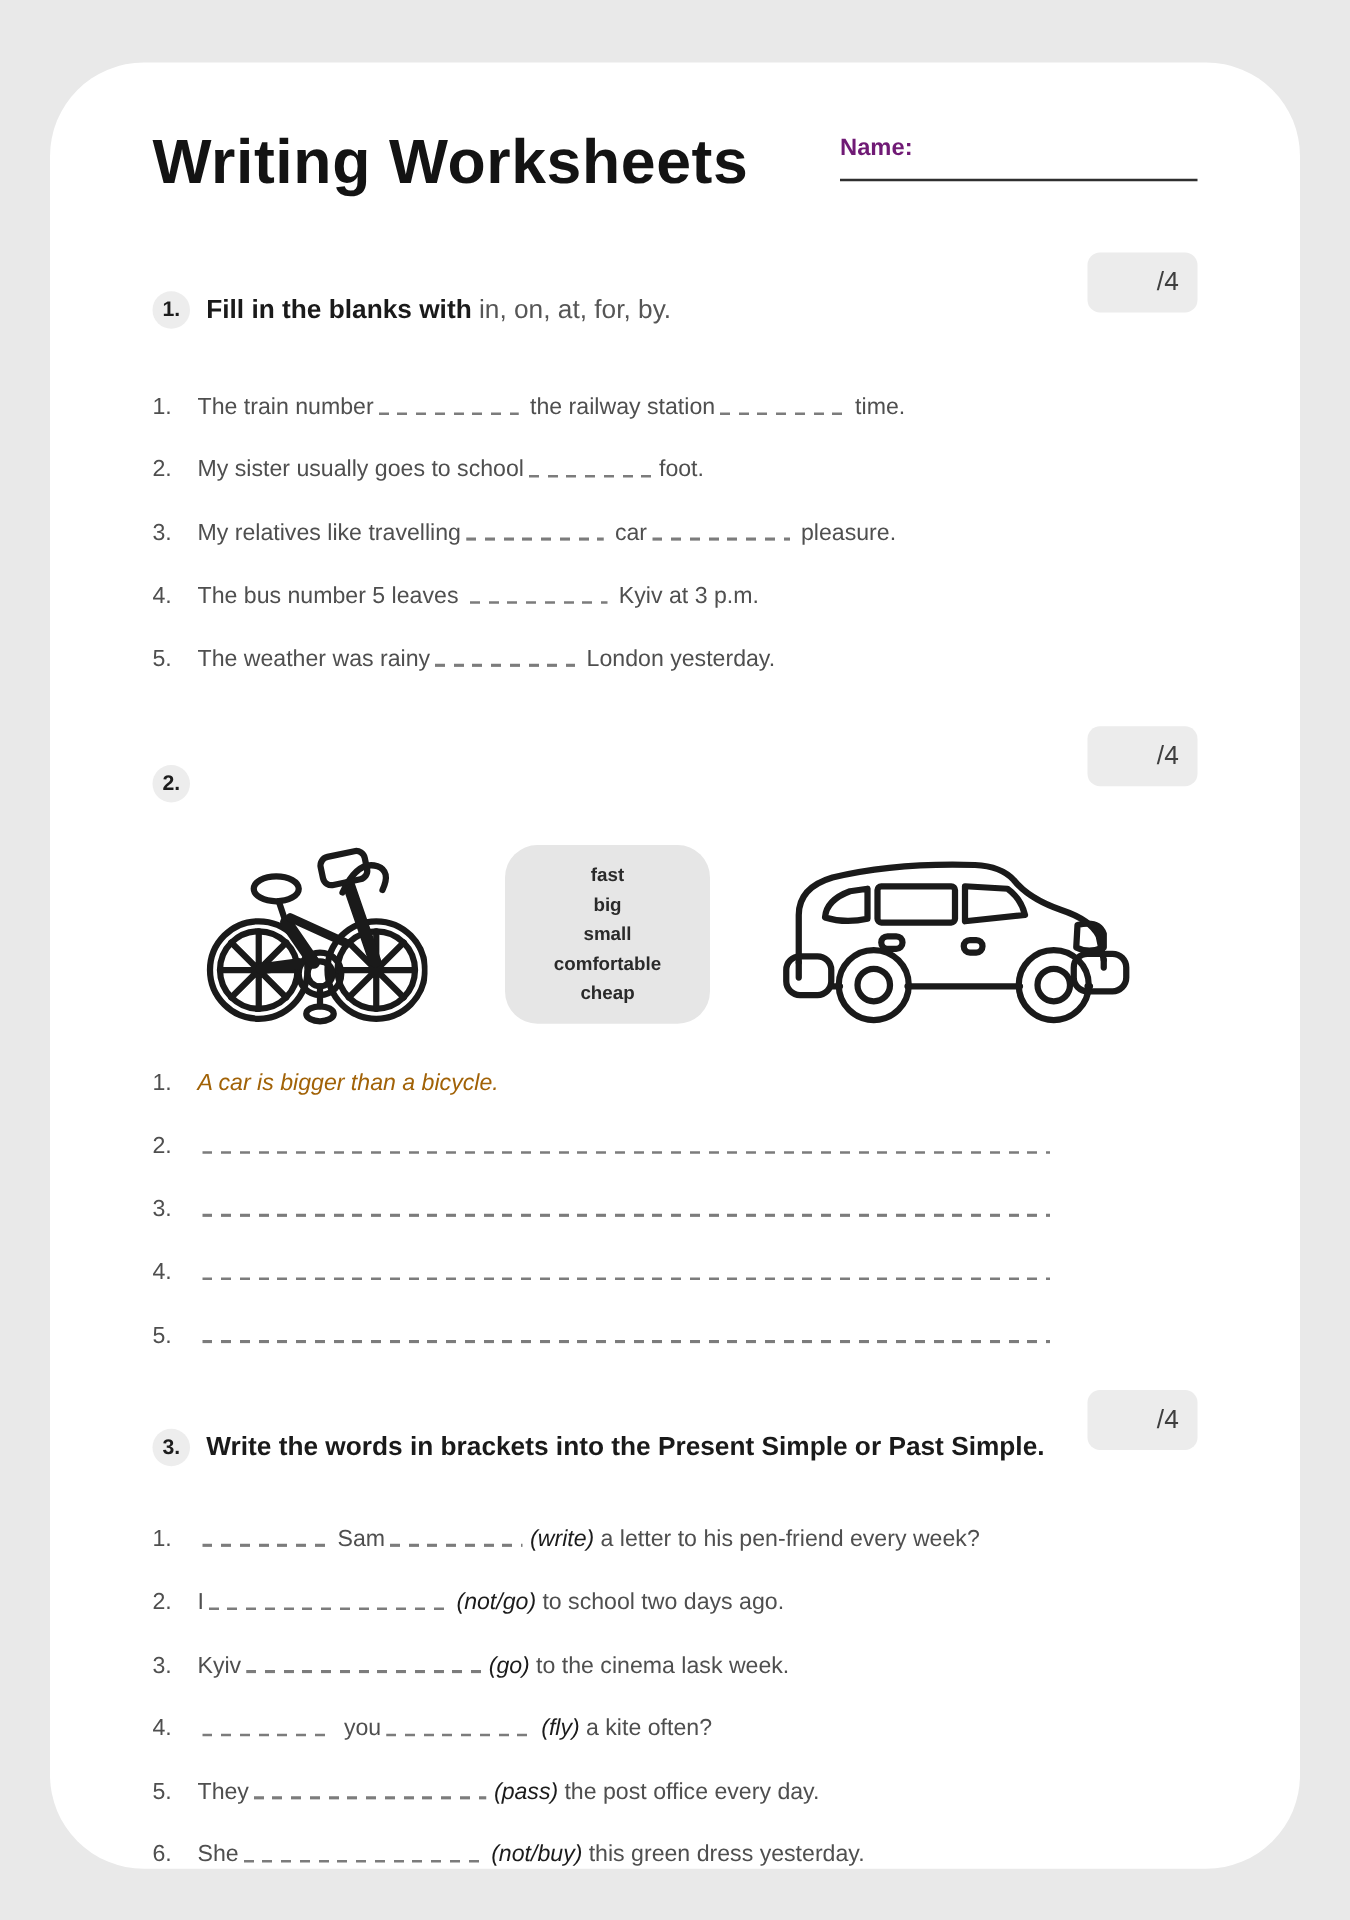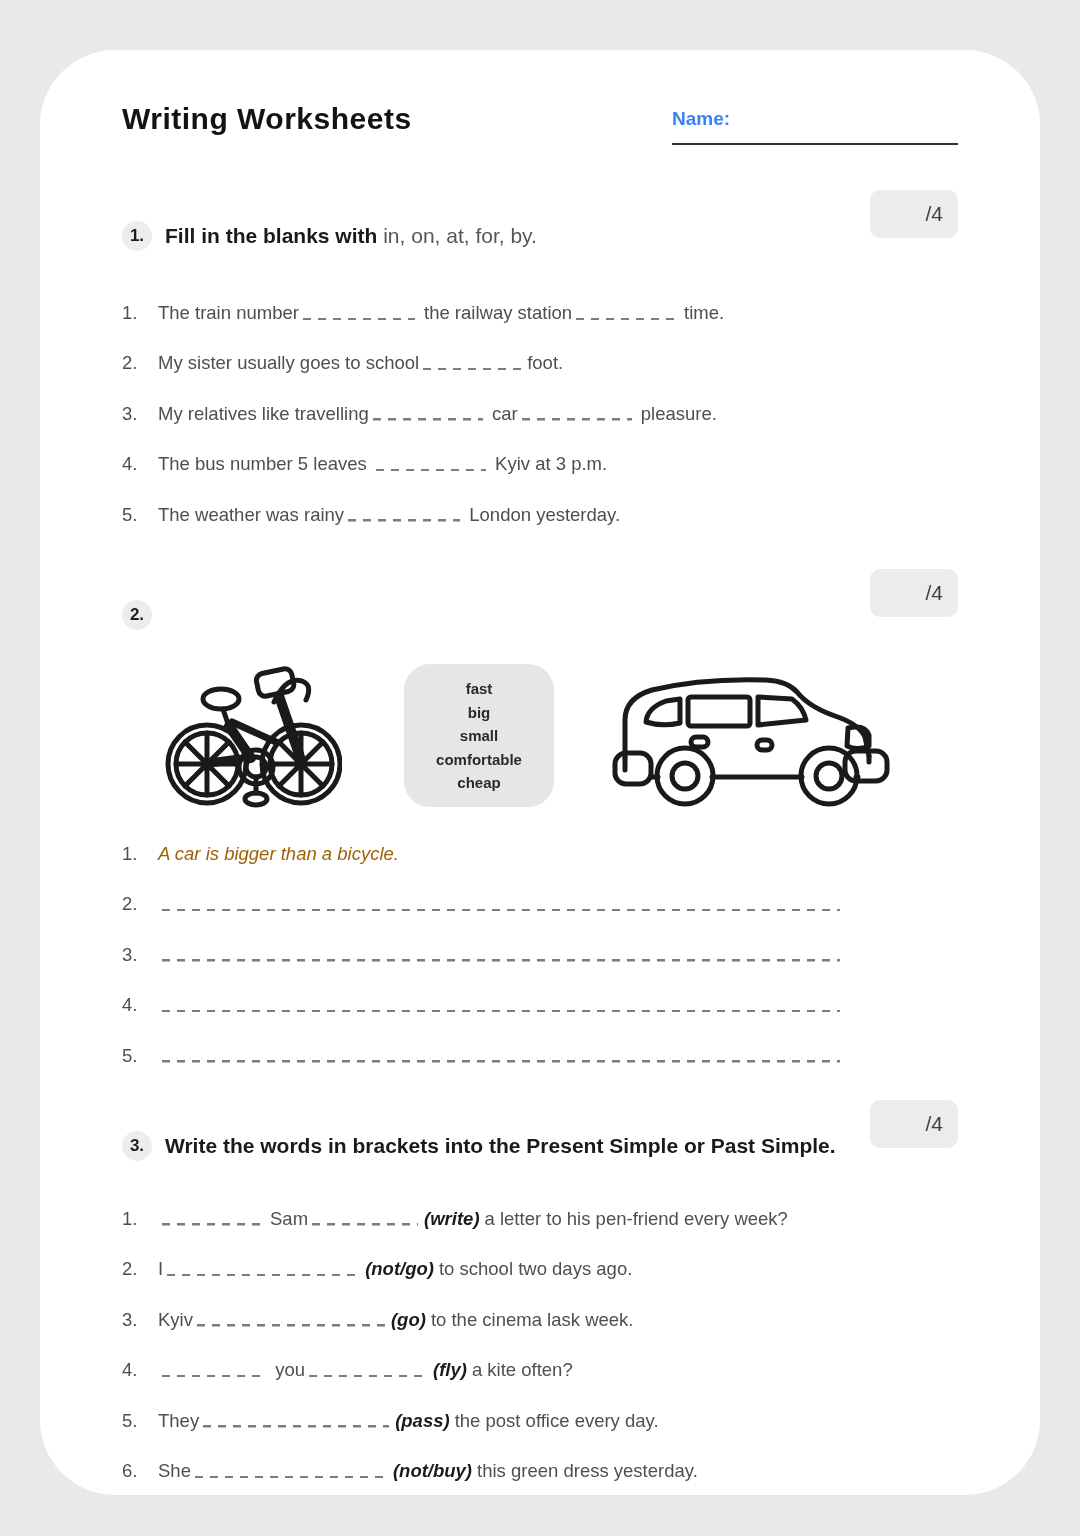--- a/index.html
+++ b/index.html
@@ -14,28 +14,28 @@
     position:absolute;
     left:40px; top:50px;
     width:1000px; height:1445px;
     background:#ffffff;
     border-radius:75px;
     padding:52px 82px 0 82px;
   }
   
   .header-row { display:flex; justify-content:space-between; align-items:flex-start; }
   .title {
-    font-size:30px;
+    font-size:50px;
     font-weight:800;
     letter-spacing:0.5px;
     color:#131313;
     line-height:1.1;
   }
   .name-block { width:286px; margin-top:6px; }
-  .name-label { font-size:19px; font-weight:700; color:#3b82f6; display:block; }
+  .name-label { font-size:19px; font-weight:700; color:#701a75; display:block; }
   .name-line { margin-top:13px; border-bottom:2px solid #2f2f2f; height:1px; width:100%; }
   
   section.ws { position:relative; }
   .sec-1 { margin-top:76px; }
   .sec-2 { margin-top:72px; }
   .sec-3 { margin-top:62px; }
   .sec-header {
     position:relative;
     display:flex;
     align-items:center;
@@ -80,33 +80,33 @@
   .blank {
     display:inline-block;
     height:12px;
     vertical-align:-1px;
     margin:0 4px;
     background-image:repeating-linear-gradient(90deg,#7c7c7c 0,#7c7c7c 8px,transparent 8px,transparent 15px);
     background-size:100% 2.5px;
     background-repeat:no-repeat;
     background-position:0 100%;
   }
-  .verb { font-weight:700; font-style:italic; color:#1b1b1b; margin:0 5px 0 2px; }
+  .verb { font-weight:400; font-style:italic; color:#1b1b1b; margin:0 5px 0 2px; }
   .example { font-style:italic; color:#a16207; }
   
   .figure-row {
     display:flex;
     align-items:center;
     margin-top:26px;
     height:160px;
   }
   .fig-bike { margin-left:38px; }
   .word-box {
     margin-left:62px;
-    width:150px;
+    width:164px;
     height:143px;
     background:#e6e6e6;
     border-radius:26px;
     display:flex;
     flex-direction:column;
     justify-content:center;
     align-items:center;
     gap:8.5px;
   }
   .word { font-size:15px; font-weight:700; color:#2a2a2a; line-height:1; }

